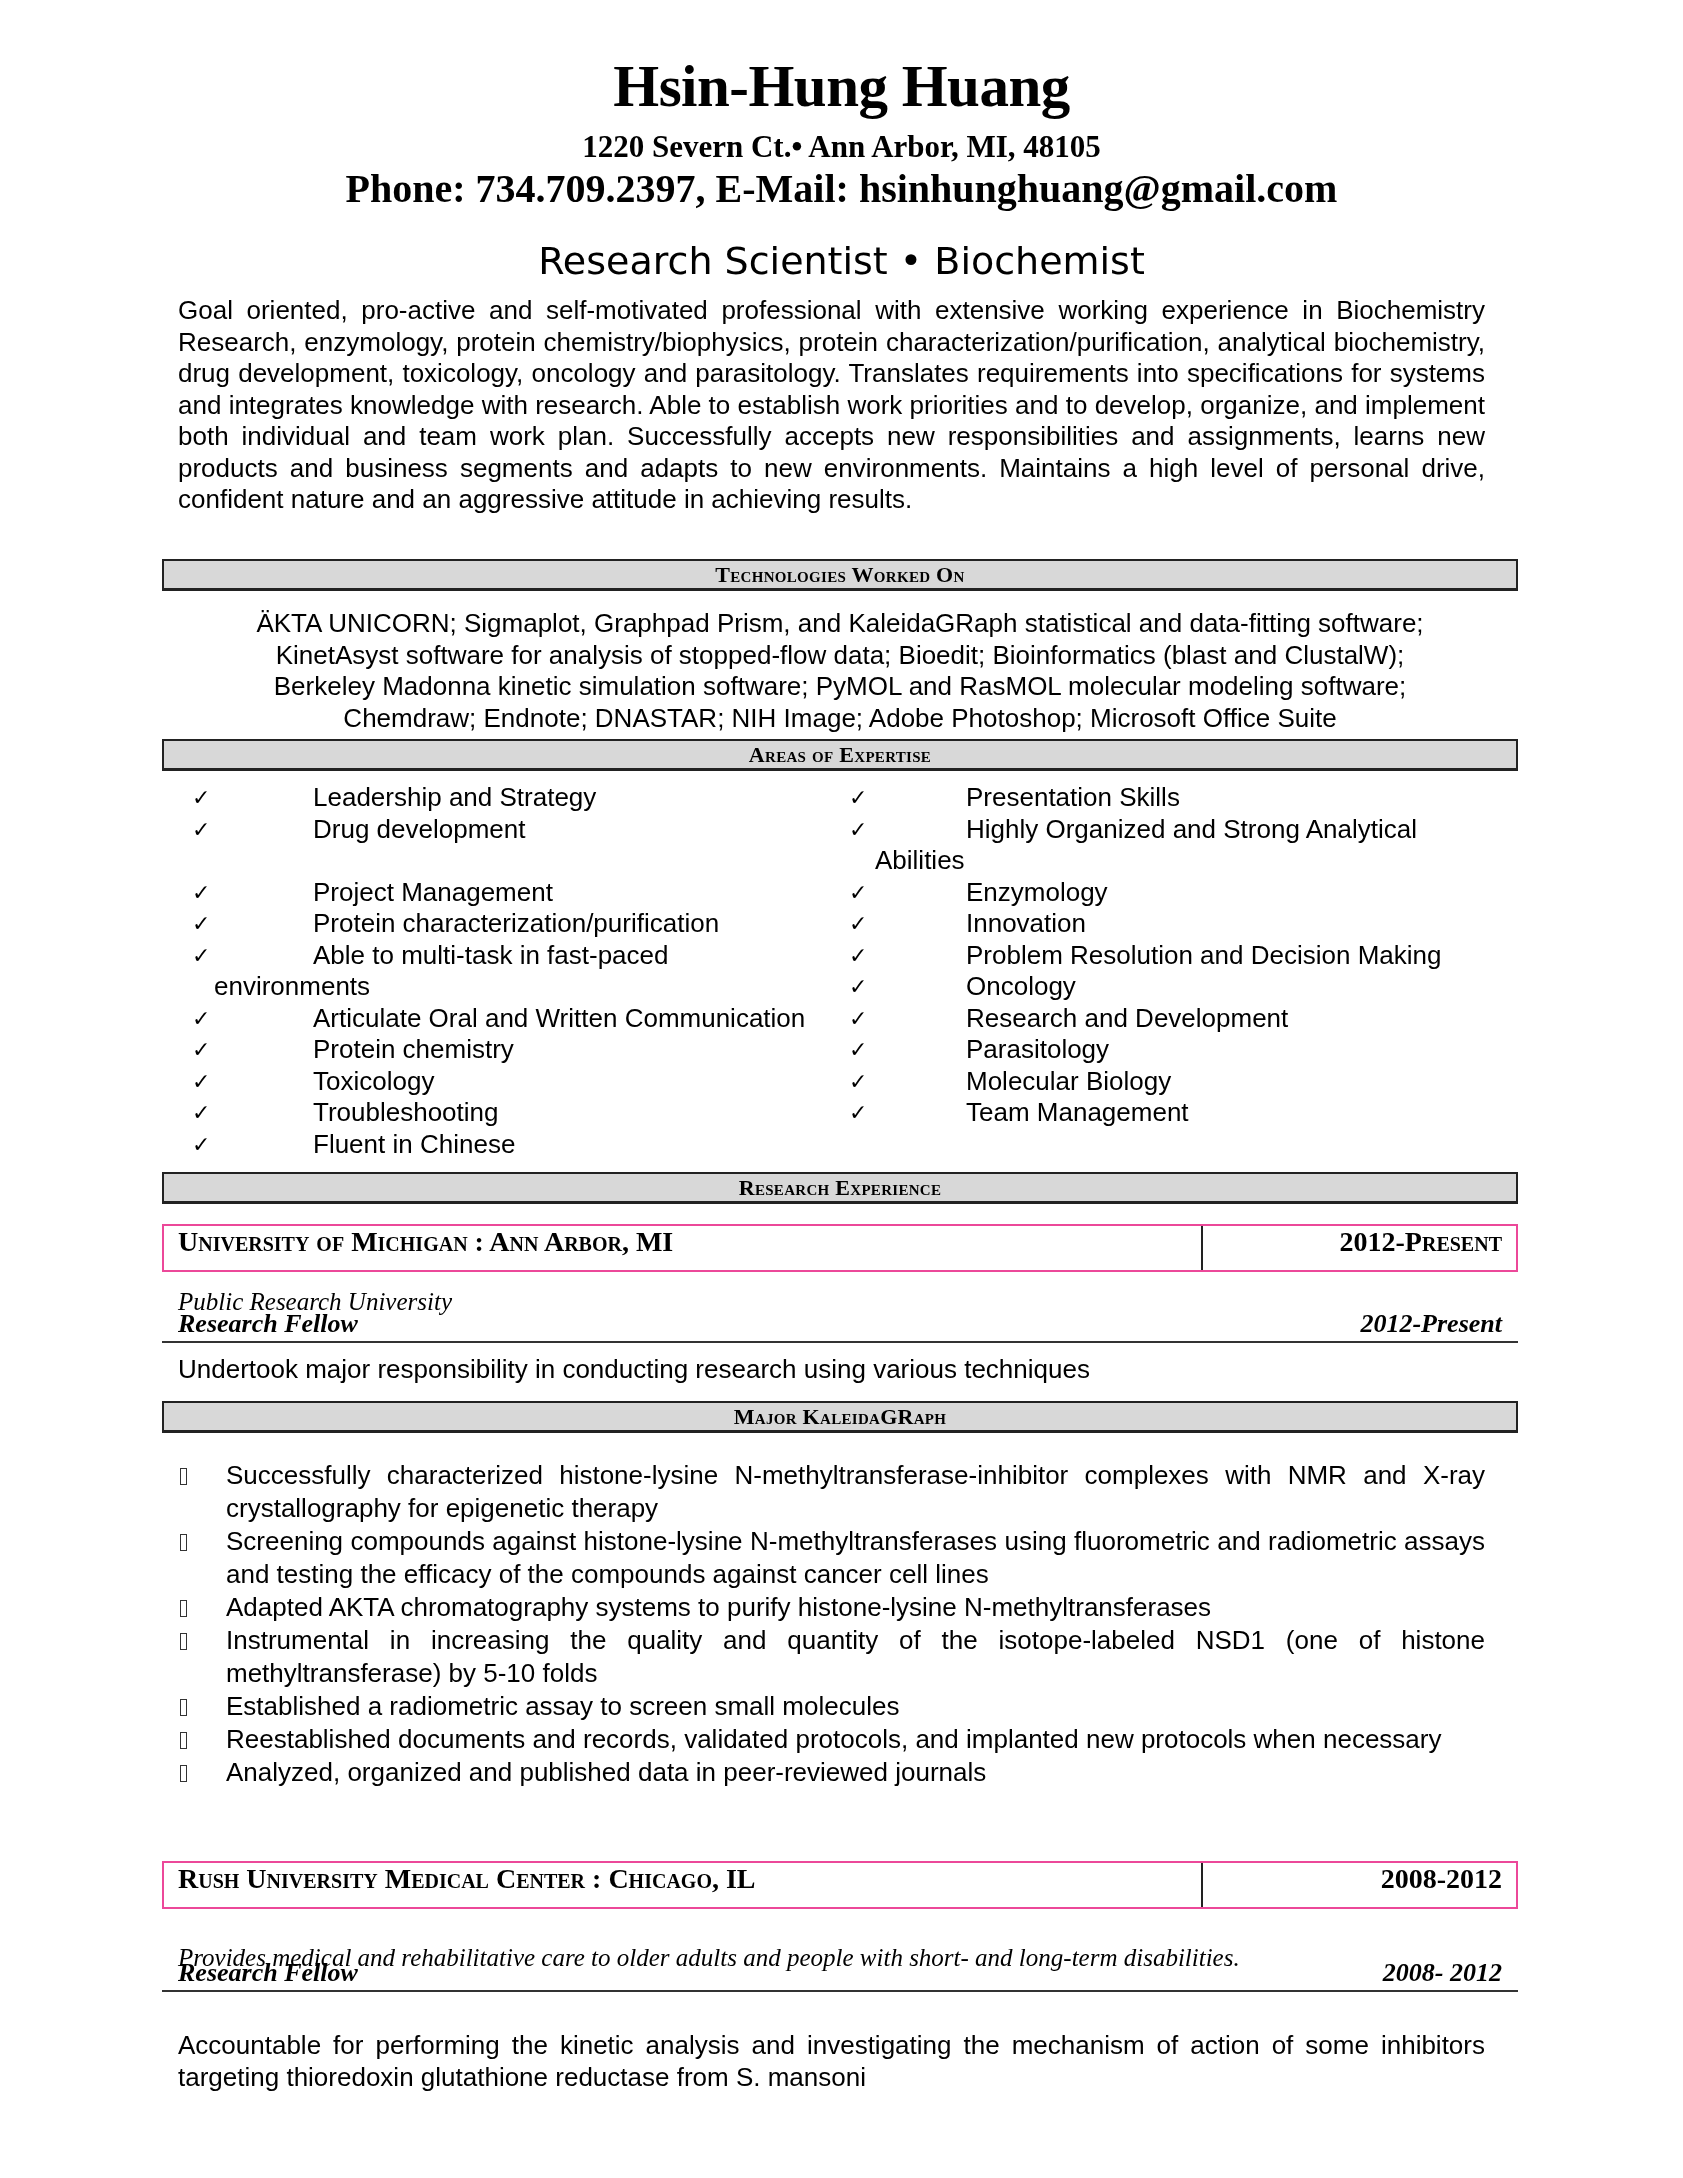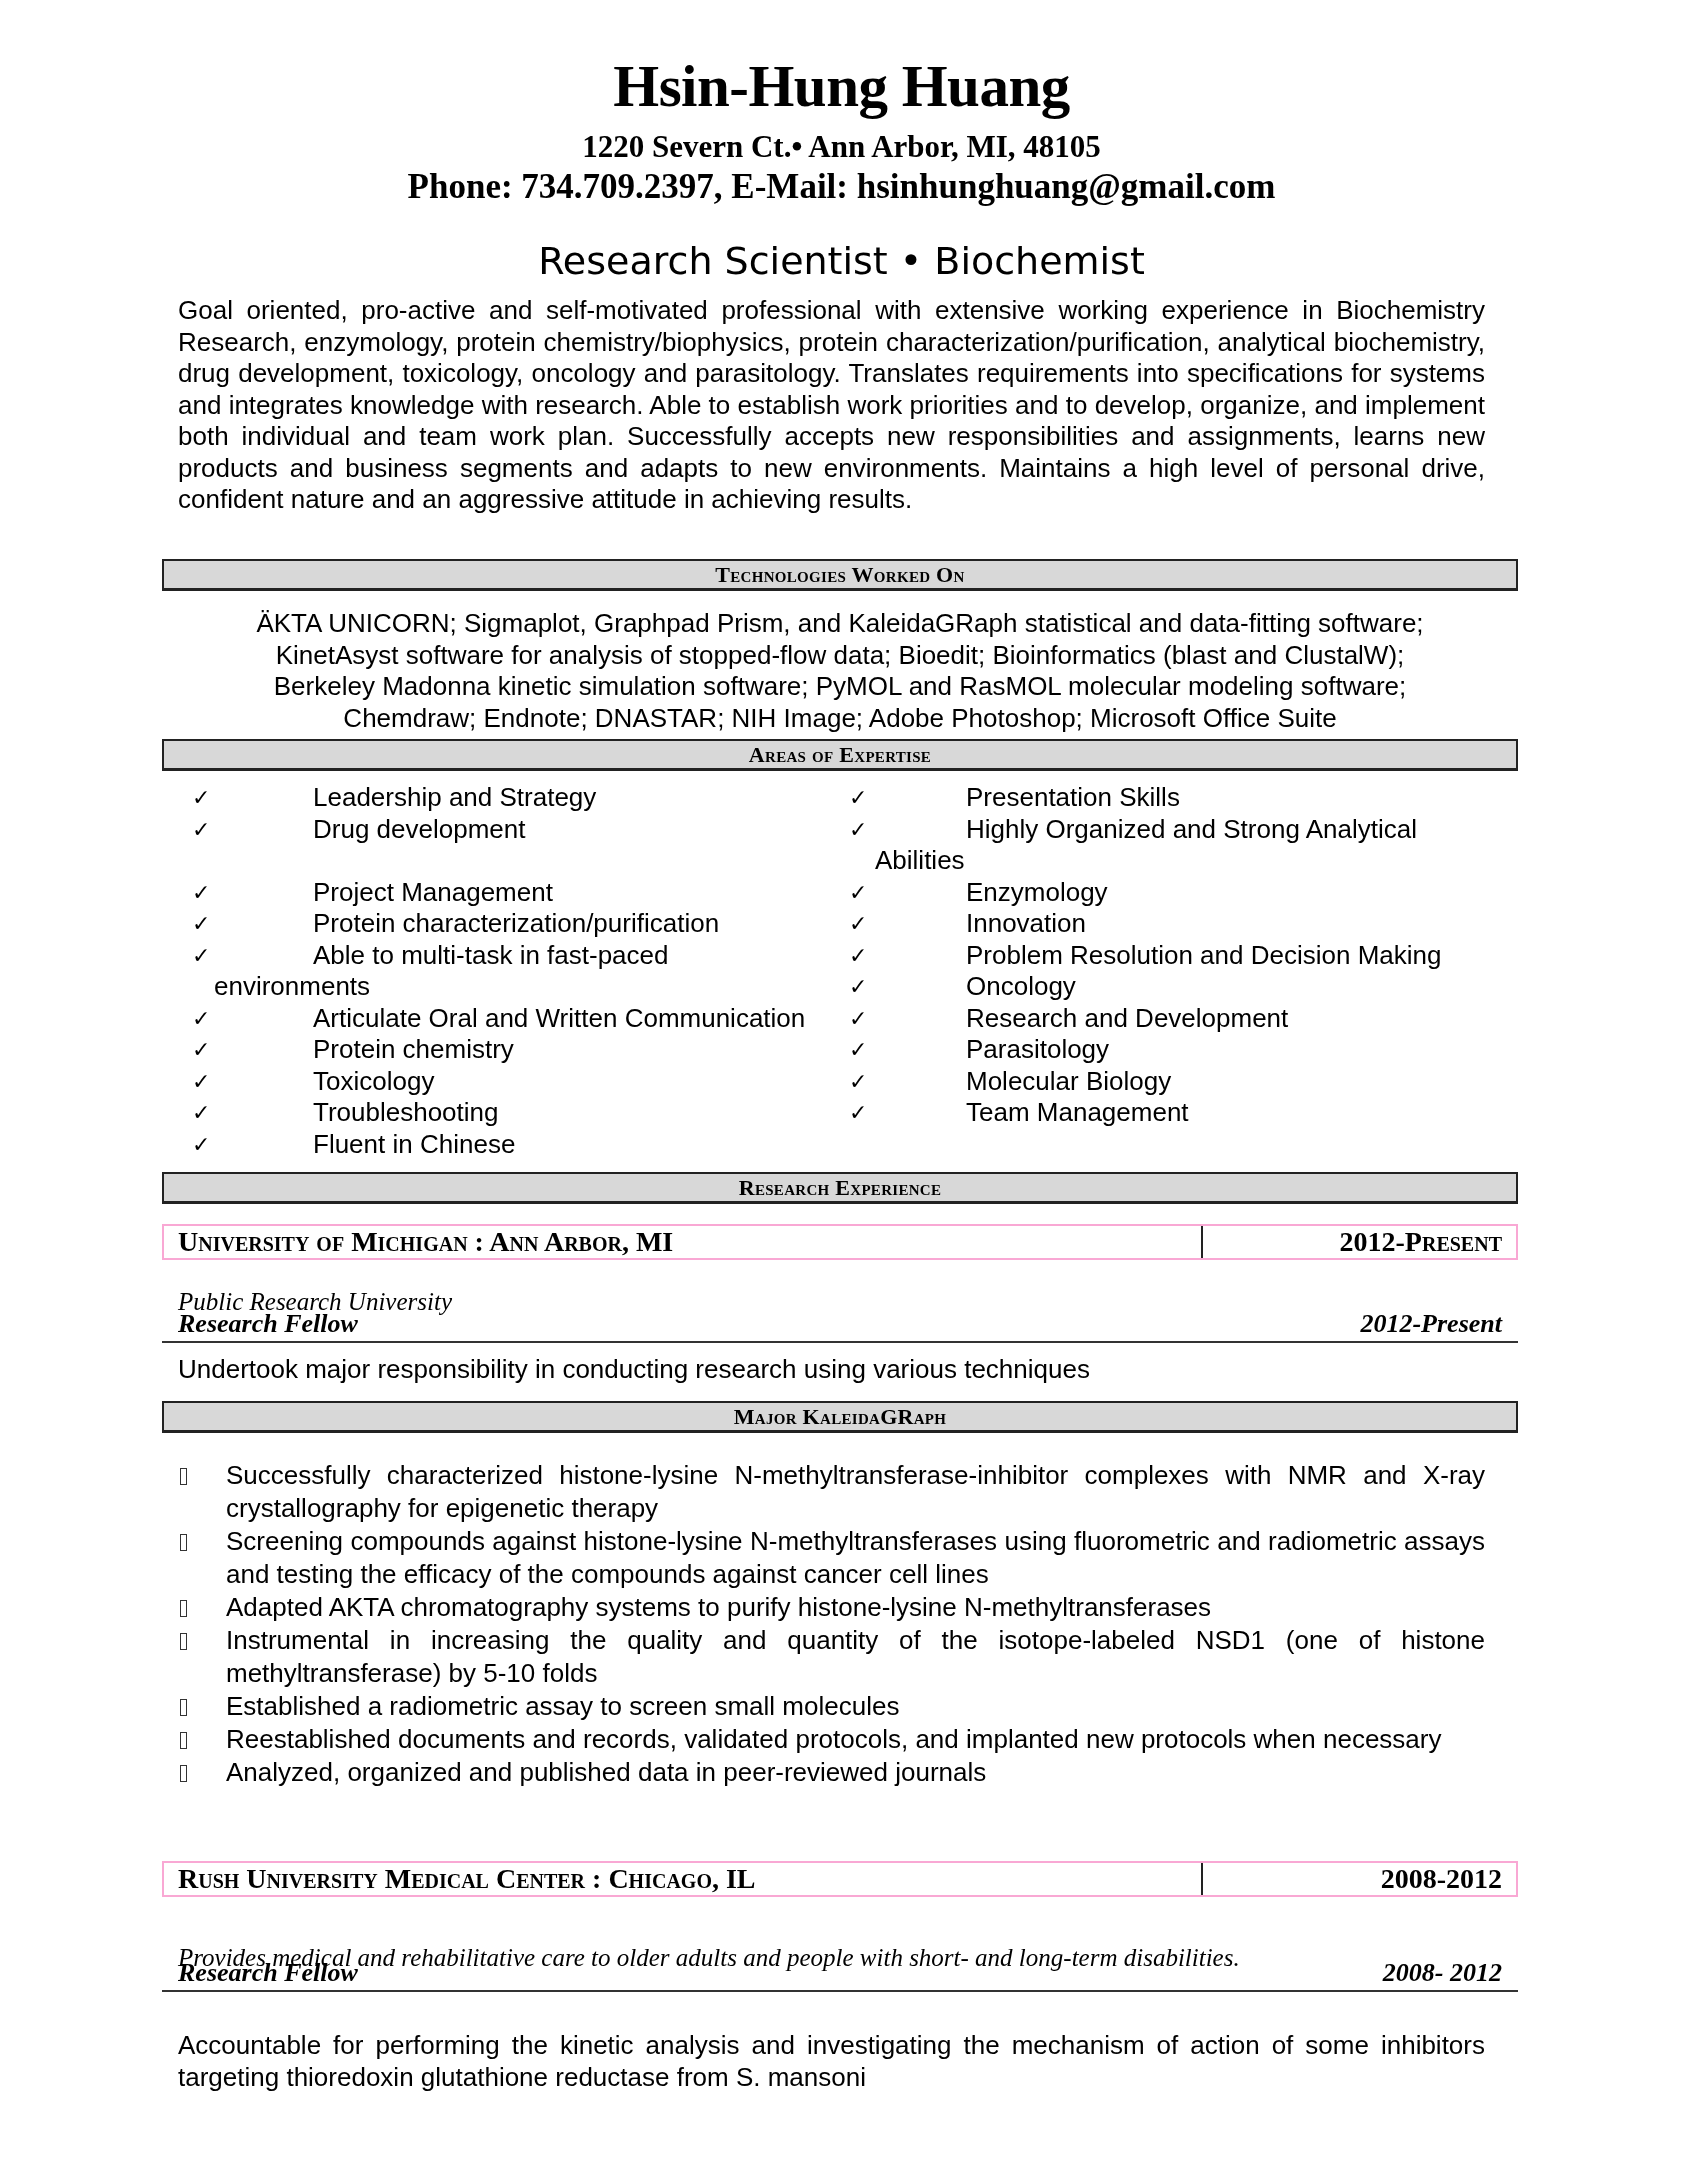--- a/index.html
+++ b/index.html
@@ -4,21 +4,21 @@
 <style>
   html, body { margin: 0; padding: 0; background: #ffffff; }
   body { width: 1683px; height: 2178px; position: relative; overflow: hidden; color: #000; }
   .page { position: absolute; left: 0; top: 0; width: 1683px; height: 2178px; }
 
   .name { position: absolute; top: 57px; left: 0; width: 1683px; text-align: center;
     font-family: "Liberation Serif", serif; font-weight: bold; font-size: 59px; letter-spacing: -0.5px; line-height: 1; }
   .addr { position: absolute; top: 131px; left: 0; width: 1683px; text-align: center;
     font-family: "Liberation Serif", serif; font-weight: bold; font-size: 31px; line-height: 1; }
   .contact { position: absolute; top: 169px; left: 0; width: 1683px; text-align: center;
-    font-family: "Liberation Serif", serif; font-weight: bold; font-size: 35px; line-height: 1; }
+    font-family: "Liberation Serif", serif; font-weight: bold; font-size: 40px; line-height: 1; }
   .headline { position: absolute; top: 242px; left: 0; width: 1683px; text-align: center;
     font-family: "DejaVu Sans", sans-serif; font-size: 38px; line-height: 1; }
 
   .summary { position: absolute; top: 295px; left: 178px; width: 1307px;
     font-family: "Liberation Sans", sans-serif; font-size: 26px; line-height: 31.5px; text-align: justify; text-align-last: left; }
 
   .sec-bar { position: absolute; left: 162px; width: 1356px; height: 32px; background: #d8d8d8;
     border: 2px solid #222; border-bottom-width: 3px; box-sizing: border-box;
     font-family: "Liberation Serif", serif; font-weight: bold; font-size: 22px; font-variant: small-caps;
     text-align: center; line-height: 28px; letter-spacing: 0.3px; }
@@ -27,21 +27,21 @@
     font-family: "Liberation Sans", sans-serif; font-size: 26px; line-height: 31.5px; }
 
   .exp-col { position: absolute; font-family: "Liberation Sans", sans-serif; font-size: 26px; line-height: 31.5px; }
   .exp-item { position: relative; }
   .exp-item .chk { position: absolute; left: 0; top: 0; font-family: "DejaVu Sans", sans-serif; font-size: 22px; }
   .exp-item .txt { display: block; padding-left: 121px; }
   .exp-item .wrap { display: block; margin-left: 22px; }
   .exp-col.right .exp-item .txt { padding-left: 117px; }
   .exp-col.right .exp-item .wrap { margin-left: 26px; }
 
-  .emp-box { position: absolute; left: 162px; width: 1356px; height: 36px; border: 2px solid #f9a8d4;
+  .emp-box { position: absolute; left: 162px; width: 1356px; height: 48px; border: 2px solid #ec4899;
     box-sizing: border-box; display: flex; font-family: "Liberation Serif", serif; font-weight: bold;
     font-variant: small-caps; font-size: 28px; line-height: 32px; }
   .emp-box .emp-name { flex: 1; padding-left: 14px; border-right: 2px solid #222; white-space: nowrap; }
   .emp-box .emp-dates { width: 313px; text-align: right; padding-right: 14px; box-sizing: border-box; }
 
   .italic-note { position: absolute; left: 178px; font-family: "Liberation Serif", serif; font-style: italic; font-size: 25px; margin-top: 23px; }
   .role-row { position: absolute; left: 162px; width: 1356px; height: 36px; border-bottom: 2px solid #333;
     font-family: "Liberation Serif", serif; font-weight: bold; font-style: italic; font-size: 26px; box-sizing: border-box; }
   .role-row .role-title { position: absolute; left: 16px; bottom: 2px; }
   .role-row .role-dates { position: absolute; right: 16px; bottom: 2px; }

